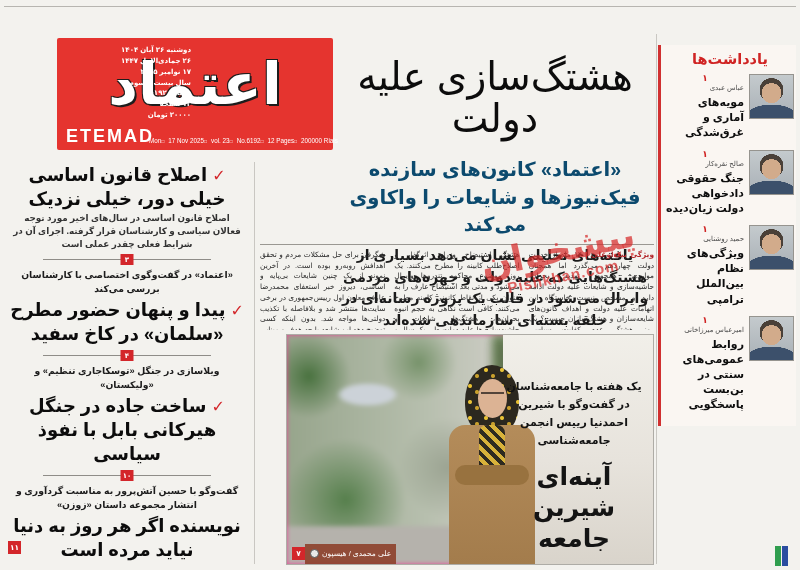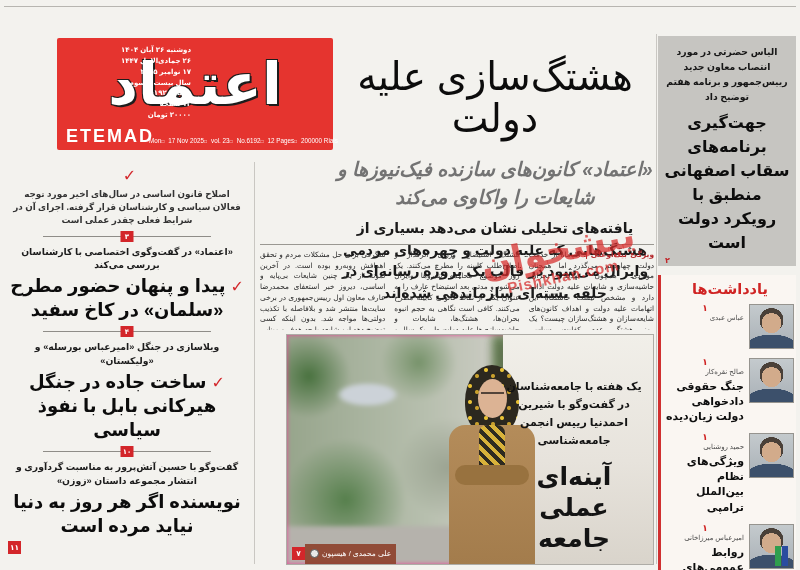--- a/index.html
+++ b/index.html
@@ -18,21 +18,21 @@
   .mh-date{position:absolute;left:42px;top:7px;width:92px;direction:rtl;text-align:right;color:#fff;
            font-size:7px;font-weight:bold;line-height:1.55;}
   .mh-etemad{position:absolute;left:9px;bottom:3px;color:#fff;font-size:18px;font-weight:bold;letter-spacing:2px;}
   .mh-foot{position:absolute;left:92px;right:6px;bottom:6px;color:#fff;font-size:6.3px;display:flex;justify-content:space-between;align-items:center;}
   .fitem{white-space:nowrap;}
   .fitem + .fitem::before{content:"□";font-size:5px;margin-right:4px;opacity:.9;}
 
   
   .lead-story{position:absolute;left:336px;top:40px;width:318px;text-align:center;direction:rtl;}
   .ls-headline{font-size:39px;font-weight:400;line-height:1.08;letter-spacing:-1px;color:#0c0c0c;margin:16px;}
-  .ls-subhead{margin-top:11px;font-size:19.5px;font-weight:800;line-height:1.4;color:#737373;font-style:italic;}
+  .ls-subhead{margin-top:11px;font-size:19.5px;font-weight:800;line-height:1.4;color:#0c4a6e;}
   .ls-lead{margin-top:7px;font-size:14px;font-weight:700;line-height:1.55;color:#1a1a1a;}
   .hr-lead{position:absolute;left:260px;width:394px;top:244px;border-top:1px solid #9a9892;}
   .body-cols{position:absolute;left:260px;top:250px;width:394px;height:80px;display:flex;gap:9px;direction:rtl;overflow:hidden;}
   .bcol{flex:1;font-size:7.4px;line-height:1.45;text-align:justify;color:#2a2a2a;direction:rtl;}
   .byline{color:#b3262a;font-weight:bold;}
 
   
   .wm{position:absolute;left:452px;top:232px;width:215px;text-align:center;transform:rotate(-12deg);
       color:rgba(213,41,41,.72);pointer-events:none;z-index:5;}
   .wm-fa{font-size:36px;font-weight:900;line-height:1;}
@@ -169,85 +169,81 @@
     <div class="fig">
       <div class="fig-scarf"></div>
       <div class="fig-face"></div>
       <div class="fig-glasses"></div>
       <div class="fig-coat"></div>
       <div class="fig-drape"></div>
       <div class="fig-arms"></div>
     </div>
     <div class="photo-text">
       <div class="pt-kicker">یک هفته با جامعه‌شناسان در گفت‌وگو با شیرین احمدنیا رییس انجمن جامعه‌شناسی</div>
-      <div class="pt-title">آینه‌ای عملی جامعه</div>
+      <div class="pt-title">آینه‌ای شیرین جامعه</div>
       <div class="pt-deck">جامعه‌شناسی ایران باید صدای جامعه باشد و در کنار مردم بایستد</div>
     </div>
     <div class="credit">
       <span class="credit-badge">۷</span>
       <span class="credit-label">
         <span>علی محمدی / هیسپون</span>
         <span class="credit-cam"></span>
       </span>
     </div>
   </div>
 
   <div class="leftcol">
 
       <div class="litem">
 
-        <div class="lhead"><span class="check"></span></div>
+        <div class="lhead"><span class="check"></span><span>اصلاح قانون اساسی خیلی دور، خیلی نزدیک</span></div>
         <div class="lsub">اصلاح قانون اساسی در سال‌های اخیر مورد توجه فعالان سیاسی و کارشناسان قرار گرفته. اجرای آن در شرایط فعلی چقدر عملی است</div>
         <div class="ldiv">
           <span class="pbadge">۳</span>
         </div>
       </div>
 
       <div class="litem">
         <div class="kick">«اعتماد» در گفت‌وگوی اختصاصی با کارشناسان بررسی می‌کند</div>
         <div class="lhead"><span class="check"></span><span>پیدا و پنهان حضور مطرح «سلمان» در کاخ سفید</span></div>
 
         <div class="ldiv">
           <span class="pbadge">۴</span>
         </div>
       </div>
 
       <div class="litem">
-        <div class="kick">ویلاسازی در جنگل «امیرعباس بورسله» و «ولیکستان»</div>
+        <div class="kick">ویلاسازی در جنگل «توسکاجاری تنظیم» و «ولیکستان»</div>
         <div class="lhead"><span class="check"></span><span>ساخت جاده در جنگل هیرکانی بابل با نفوذ سیاسی</span></div>
 
         <div class="ldiv">
           <span class="pbadge">۱۰</span>
         </div>
       </div>
 
       <div class="litem">
         <div class="kick">گفت‌وگو با حسین آتش‌پرور به مناسبت گردآوری و انتشار مجموعه داستان «زوزن»</div>
         <div class="lhead"><span>نویسنده اگر هر روز به دنیا نیاید مرده است</span></div>
 
       </div>
 
     </div>
   <div class="corner-badge">۱۱</div>
 
   <div class="sidebar">
-    <div class="graybox">
-      <div class="gb-kick">الیاس حضرتی در مورد انتصاب معاون جدید رییس‌جمهور و برنامه هفتم توضیح داد</div>
-      <div class="gb-head">جهت‌گیری برنامه‌های سقاب اصفهانی منطبق با رویکرد دولت است</div>
-      <span class="gb-ref">۲</span>
-    </div>
     <div class="notes">
       <div class="notes-h">یادداشت‌ها</div>
       <div>
 
           <div class="nitem">
             <div class="nphoto"></div>
             <div class="ntext">
               <div class="nnum">۱</div>
               <div class="nname">عباس عبدی</div>
+              <div class="ntitle">مویه‌های آماری و غرق‌شدگی</div>
             </div>
           </div>
 
           <div class="nitem">
             <div class="nphoto"></div>
             <div class="ntext">
               <div class="nnum">۱</div>
               <div class="nname">صالح نقره‌کار</div>
               <div class="ntitle">جنگ حقوقی دادخواهی دولت زیان‌دیده</div>
             </div>

